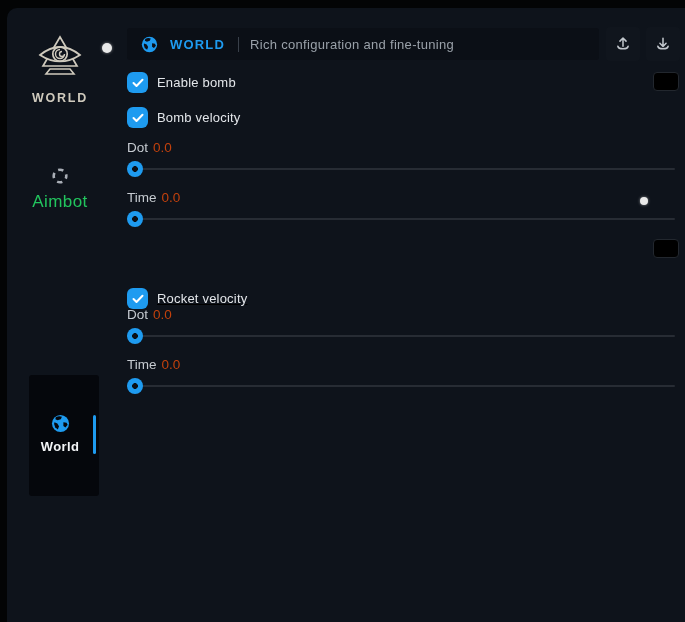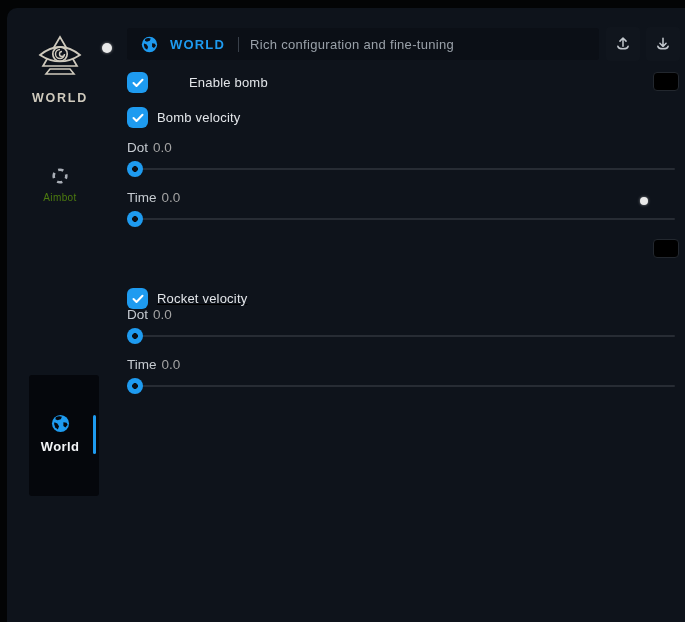--- a/index.html
+++ b/index.html
@@ -6,21 +6,21 @@
   html,body { width:685px; height:622px; background:#030405; overflow:hidden;
               font-family:"Liberation Sans", sans-serif; }
   .window { position:absolute; left:7px; top:8px; width:678px; height:614px;
             background:#0e131b; border-radius:10px 0 0 0; }
 
   
   .logo { position:absolute; left:30px; top:26px; width:46px; height:48px; }
   .logo-text { position:absolute; left:22px; top:83px; width:62px; text-align:center;
                color:#cfcabd; font-size:12.5px; font-weight:bold; letter-spacing:1.8px; }
   .nav-item { position:absolute; left:10px; width:86px; text-align:center; cursor:pointer; }
-  .nav-label { color:#4d7c0f; font-size:10px; letter-spacing:.4px; }
+  .nav-label { color:#22c55e; font-size:17px; letter-spacing:.4px; }
   .nav-icon { display:block; margin:0 auto 6px auto; }
   .selected-panel { position:absolute; left:22px; top:367px; width:70px; height:121px;
                     background:#05070c; border-radius:3px; }
   .sel-indicator { position:absolute; left:86px; top:407px; width:3px; height:39px;
                    background:#1e9bf0; border-radius:2px; }
   .world-label { color:#f2f4f6; font-weight:bold; font-size:13px; }
   .ellipsis { display:flex; gap:5px; justify-content:center; margin-bottom:8px; padding-top:6px;}
   .ellipsis i { width:3px; height:3px; background:#9aa0a8; border-radius:1px; display:block; }
 
   
@@ -35,21 +35,21 @@
   .btn-upload { left:599px; } .btn-download { left:639px; }
 
   
   .cb-row { position:absolute; left:120px; display:flex; align-items:center; height:21px; }
   .checkbox { width:21px; height:21px; background:#1e9bf0; border-radius:6px;
               display:flex; align-items:center; justify-content:center; cursor:pointer; }
   .cb-label { color:#e3e6ea; font-size:13px; margin-left:9px; letter-spacing:.2px; }
   .swatch { position:absolute; left:646px; width:26px; height:19px; background:#000;
             border:1px solid #22272e; border-radius:4px; cursor:pointer; }
   .sl-label { position:absolute; left:120px; font-size:13.5px; color:#c6cbd1; }
-  .sl-label b { color:#a3a3a3; font-weight:normal; margin-left:5px; }
+  .sl-label b { color:#c2410c; font-weight:normal; margin-left:5px; }
   .slider { position:absolute; left:120px; width:548px; height:16px; cursor:pointer; }
   .track { position:absolute; left:0; top:7px; width:100%; height:2px; background:#272c34; border-radius:1px; }
   .thumb { position:absolute; left:0; top:0; width:16px; height:16px; border-radius:50%;
            background:radial-gradient(circle at 50% 50%, #0b1016 0 2.8px, #1e9bf0 3px); }
   .dot { position:absolute; border-radius:50%; background:#e9e9e9; box-shadow:0 0 3px rgba(255,255,255,.5); }
 </style>
 </head>
 <body>
 
 <div class="window">
@@ -104,21 +104,21 @@
       <path d="M4.3 12.5 c.8 3.8 10.6 3.8 11.4 0" fill="none" stroke="#c2c7cd" stroke-width="1.7" stroke-linecap="round"></path>
     </svg>
   </div>
   <div class="icon-btn btn-download">
     <svg width="18" height="18" viewBox="0 0 20 20">
       <path d="M10 3.5 V12.5 M6.6 9.2 L10 12.7 L13.4 9.2" fill="none" stroke="#c2c7cd" stroke-width="1.7" stroke-linecap="round" stroke-linejoin="round"></path>
       <path d="M4.3 12.5 c.8 3.8 10.6 3.8 11.4 0" fill="none" stroke="#c2c7cd" stroke-width="1.7" stroke-linecap="round"></path>
     </svg>
   </div>
 
-  <div class="cb-row" style="top:64px;gap:32px;">
+  <div class="cb-row" style="top:64px;">
     <div class="checkbox">
       <svg width="12" height="10" viewBox="0 0 12 10">
         <path d="M1.5 5 L4.5 8 L10.5 1.8" fill="none" stroke="#fff" stroke-width="2" stroke-linecap="round" stroke-linejoin="round"></path>
       </svg>
     </div>
     <span class="cb-label">Enable bomb</span>
   </div>
   <div class="swatch" style="top:64px;"></div>
 
   <div class="cb-row" style="top:99px;">

